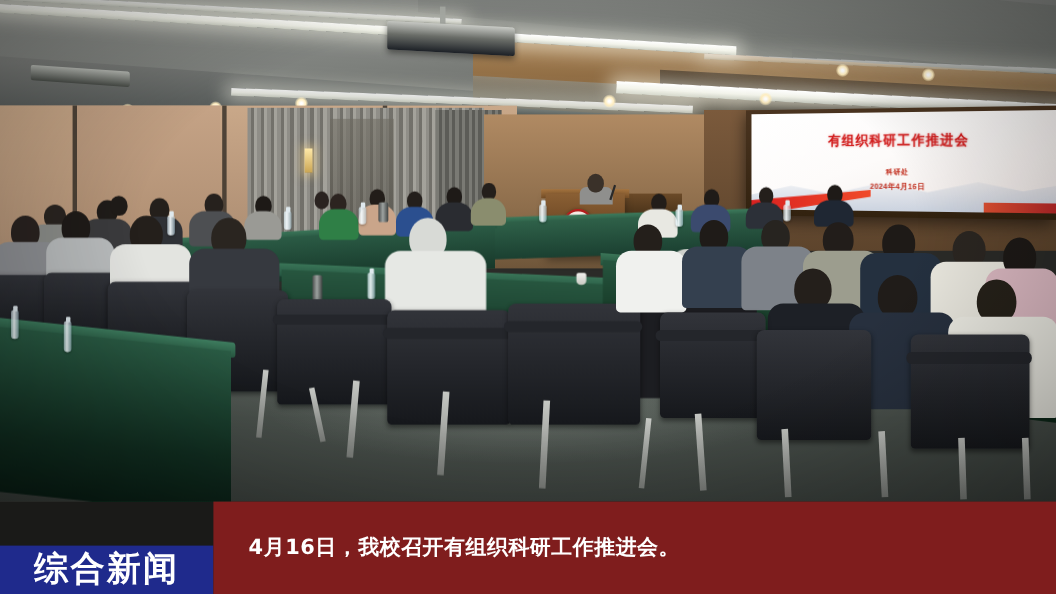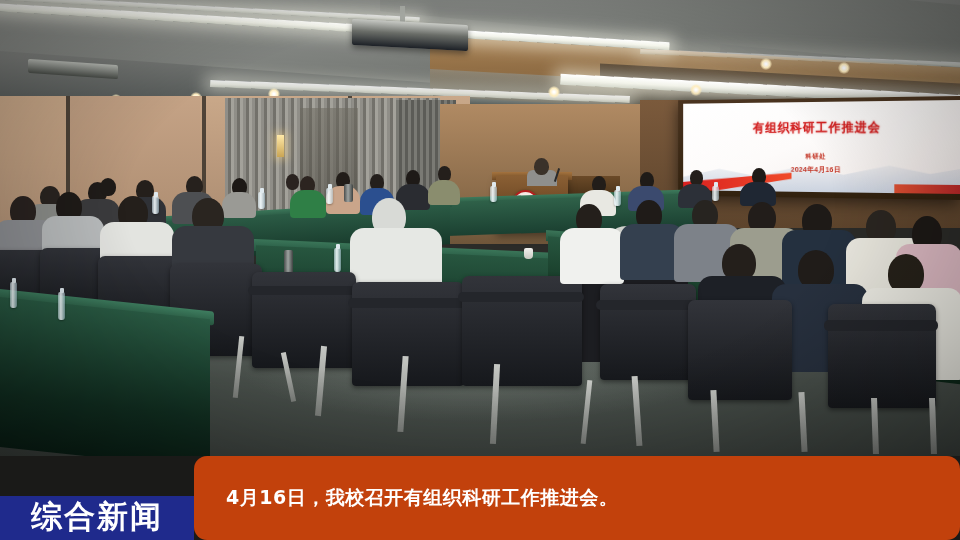--- a/index.html
+++ b/index.html
@@ -416,18 +416,18 @@
     <div class="bottle" style="left:10px;top:282px;height:26px;"></div>
     <div class="bottle" style="left:58px;top:292px;height:28px;"></div>
 
     <div class="vign"></div>
   </div>
 
   <div id="caption">
     <div id="cap-badge" style="background: rgb(31, 42, 140);">
       <span id="cap-badge-text" style="color: rgb(255, 255, 255);">综合新闻</span>
     </div>
-    <div id="cap-body" style="background: #c2410c; border-radius: 13px;">
+    <div id="cap-body" style="background: #7f1d1d;">
       <span id="cap-text" style="color: rgb(255, 255, 255);">4月16日，我校召开有组织科研工作推进会。</span>
     </div>
   </div>
 
 </div>
 
 </body></html>

